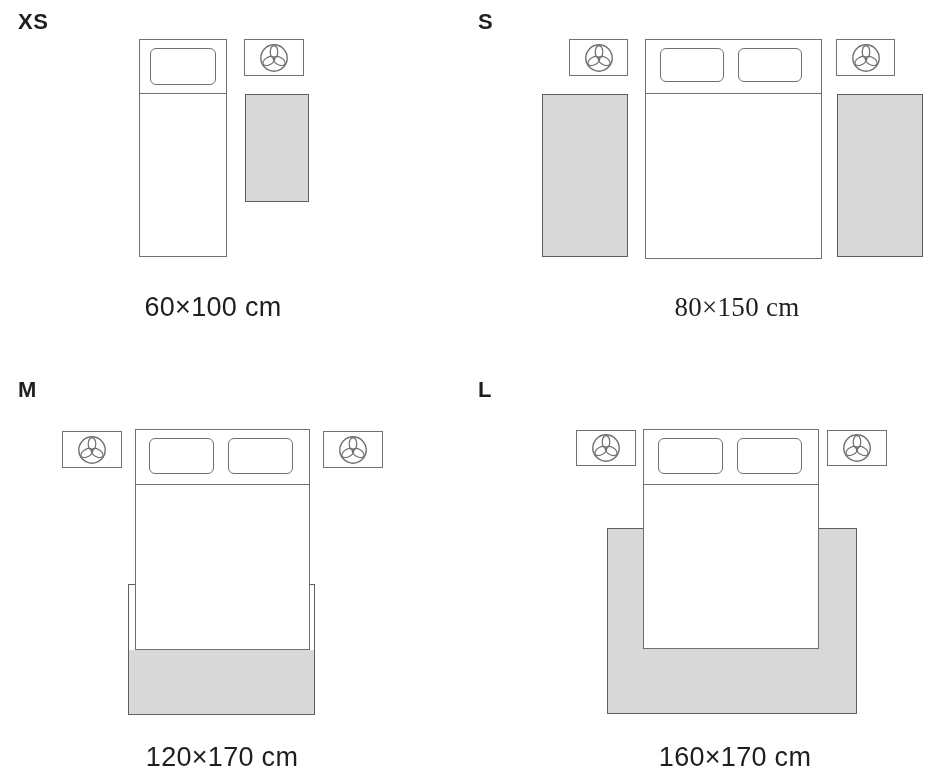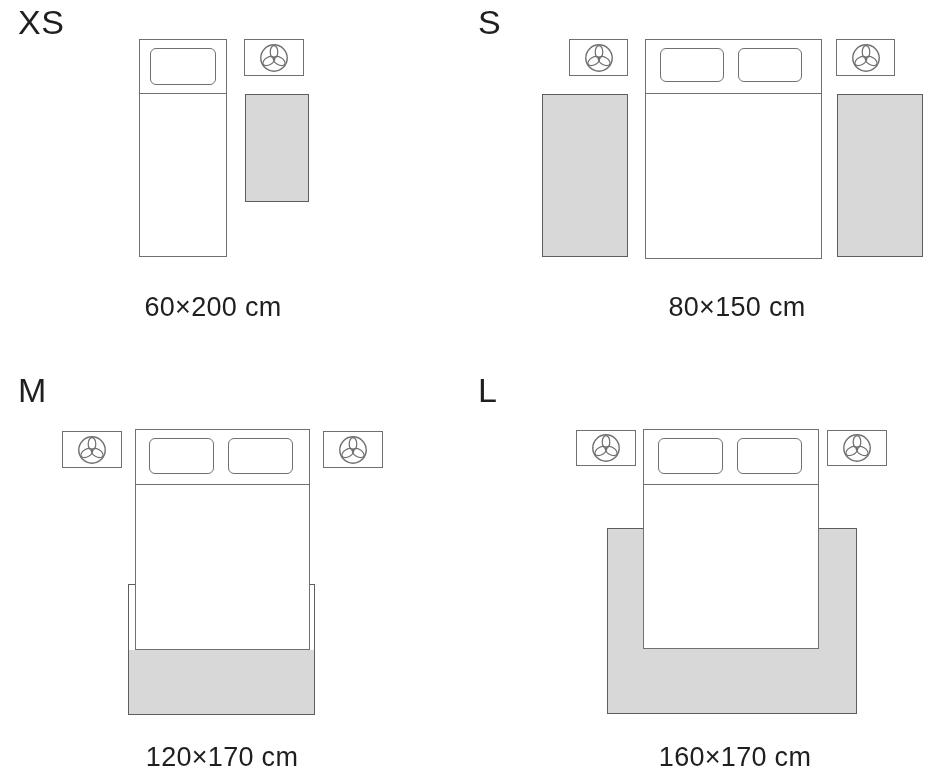--- a/index.html
+++ b/index.html
@@ -17,21 +17,21 @@
   .abs{position:absolute;box-sizing:border-box;}
   .box{position:absolute;box-sizing:border-box;border:1.5px solid var(--outline);background:#fff;}
   .bed{z-index:2;}
   .headboard{position:absolute;left:0;top:0;right:0;border-bottom:1.5px solid var(--outline);}
   .pillow{position:absolute;box-sizing:border-box;border:1.4px solid var(--outline);border-radius:6px;background:#fff;}
   .nightstand{z-index:2;display:flex;align-items:center;justify-content:center;}
   .lamp{display:block;}
   .rug{position:absolute;box-sizing:border-box;z-index:1;background:var(--rug-fill);border:1.5px solid var(--rug-outline);}
   .rug-outline{position:absolute;box-sizing:border-box;z-index:1;background:#fff;border:1.5px solid var(--rug-outline);}
   .rug-foot-fill{position:absolute;left:0;right:0;bottom:0;height:64px;background:var(--rug-fill);}
-  .size-label{position:absolute;z-index:3;font-size:34px;font-weight:400;color:var(--text);line-height:30px;letter-spacing:0.5px;}
+  .size-label{position:absolute;z-index:3;font-size:22px;font-weight:700;color:var(--text);line-height:30px;letter-spacing:0.5px;}
   .dim-label{position:absolute;z-index:3;width:300px;text-align:center;font-size:27px;font-weight:400;color:var(--text);line-height:31px;letter-spacing:0.3px;}
 
   
   .xs-label{left:18px;top:7px;}
   .xs-bed{left:139px;top:39px;width:88px;height:218px;}
   .xs-headboard{height:53px;}
   .xs-pillow{left:10px;top:8px;width:66px;height:37px;}
   .xs-nightstand{left:244px;top:39px;width:60px;height:37px;}
   .xs-rug{left:245px;top:94px;width:64px;height:108px;}
   .xs-dim{left:63px;top:292px;}
@@ -39,21 +39,21 @@
   
   .s-label{left:478px;top:7px;}
   .s-nightstand-left{left:569px;top:39px;width:59px;height:37px;}
   .s-bed{left:645px;top:39px;width:177px;height:220px;}
   .s-headboard{height:53px;}
   .s-pillow-1{left:14px;top:8px;width:64px;height:34px;}
   .s-pillow-2{left:92px;top:8px;width:64px;height:34px;}
   .s-nightstand-right{left:836px;top:39px;width:59px;height:37px;}
   .s-rug-left{left:542px;top:94px;width:86px;height:163px;}
   .s-rug-right{left:837px;top:94px;width:86px;height:163px;}
-  .s-dim{left:587px;top:292px;}
+  .s-dim{left:587px;top:292px;font-family:Liberation Serif, serif;}
 
   
   .m-label{left:18px;top:375px;}
   .m-nightstand-left{left:62px;top:431px;width:60px;height:37px;}
   .m-bed{left:135px;top:429px;width:175px;height:221px;}
   .m-headboard{height:54px;}
   .m-pillow-1{left:13px;top:8px;width:65px;height:36px;}
   .m-pillow-2{left:92px;top:8px;width:65px;height:36px;}
   .m-nightstand-right{left:323px;top:431px;width:60px;height:37px;}
   .m-rug{left:128px;top:584px;width:187px;height:131px;}
@@ -90,21 +90,21 @@
         <g fill="none" stroke="#707070" stroke-width="1.3">
           <ellipse cx="18" cy="11.6" rx="4" ry="6.8"></ellipse>
           <ellipse cx="23.5" cy="21.2" rx="4" ry="6.8" transform="rotate(-60 23.5 21.2)"></ellipse>
           <ellipse cx="12.5" cy="21.2" rx="4" ry="6.8" transform="rotate(60 12.5 21.2)"></ellipse>
         </g>
       </svg>
     </div>
 
     <div class="rug xs-rug"></div>
 
-    <div class="dim-label xs-dim">60×200 cm</div>
+    <div class="dim-label xs-dim">60×100 cm</div>
   </section>
 
   <section class="abs" style="inset:0;">
     <div class="size-label s-label">S</div>
 
     <div class="box nightstand s-nightstand-left">
       <svg class="lamp" width="34" height="34" viewBox="0 0 36 36">
         <circle cx="18" cy="18" r="14" fill="none" stroke="#707070" stroke-width="1.5"></circle>
         <g fill="none" stroke="#707070" stroke-width="1.3">
           <ellipse cx="18" cy="11.6" rx="4" ry="6.8"></ellipse>

